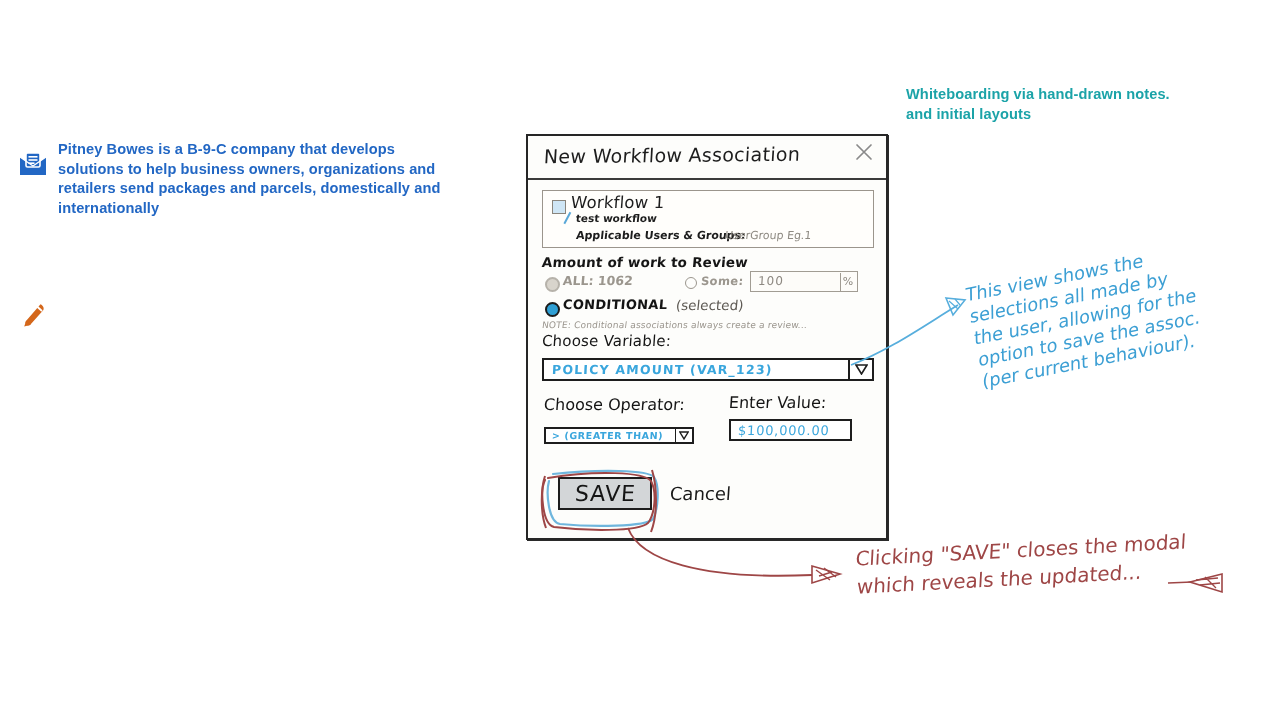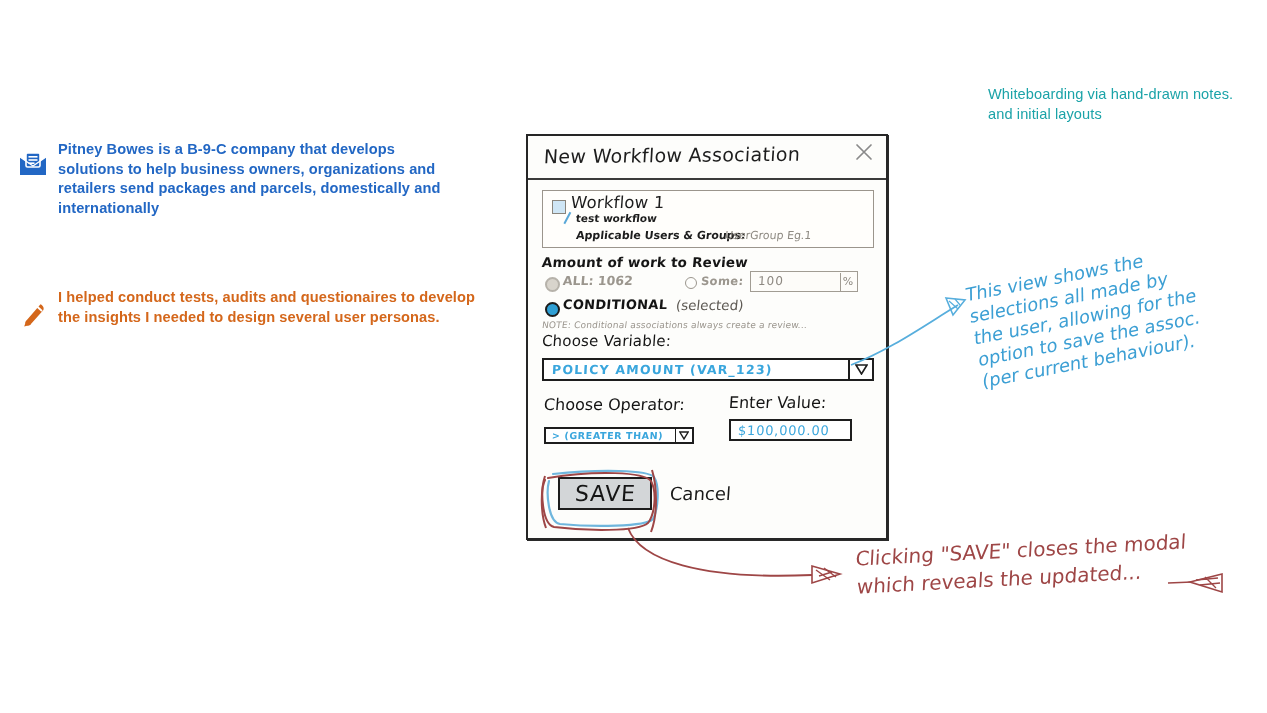--- a/index.html
+++ b/index.html
@@ -34,27 +34,27 @@
     letter-spacing: 0.1px;
   }
   #note-brand { left: 18px; top: 140px; width: 440px; }
   #note-brand .note-text { color: #2267c4; }
   #note-research { left: 18px; top: 288px; width: 460px; }
   #note-research .note-text { color: #d4671b; }
 
   
   #section-heading {
     position: absolute;
-    left: 988px;
+    left: 906px;
     top: 85px;
     width: 270px;
     color: #1ba3a8;
     font-size: 14.6px;
     line-height: 19.5px;
-    font-weight: normal;
+    font-weight: bold;
     letter-spacing: 0.1px;
   }
 
   
   #sketch-modal {
     position: absolute;
     left: 526px;
     top: 134px;
     width: 362px;
     height: 406px;
@@ -472,21 +472,20 @@
 </div>
 
 <div class="note-block" id="note-research">
   <div class="note-icon">
     <svg width="30" height="30" viewBox="0 0 30 30">
       <path d="M22.5 4.2 C25.2 5.4 26.4 8.2 25.2 10.2 L12.5 24.5 C11.6 25.6 9.8 25.9 8.6 24.9 C7.2 23.8 7.1 22.0 8.0 20.9 Z" fill="#d4671b"></path>
       <path d="M8.2 20.6 L12.8 24.8 L6.2 26.6 Z" fill="#d4671b"></path>
       <path d="M19.0 6.5 L24.0 11.0" stroke="#ffffff" stroke-width="1.8" fill="none"></path>
     </svg>
   </div>
-  <div class="note-text">I helped conduct tests, audits and questionaires to develop the insights I needed to design several user personas.</div>
 </div>
 
 <div id="section-heading">Whiteboarding via hand-drawn notes. and initial layouts</div>
 
 <div id="sketch-modal">
 
   <div id="modal-titlebar">
     <div id="modal-title">New Workflow Association</div>
     <div id="modal-close">
       <svg width="20" height="20" viewBox="0 0 20 20">

